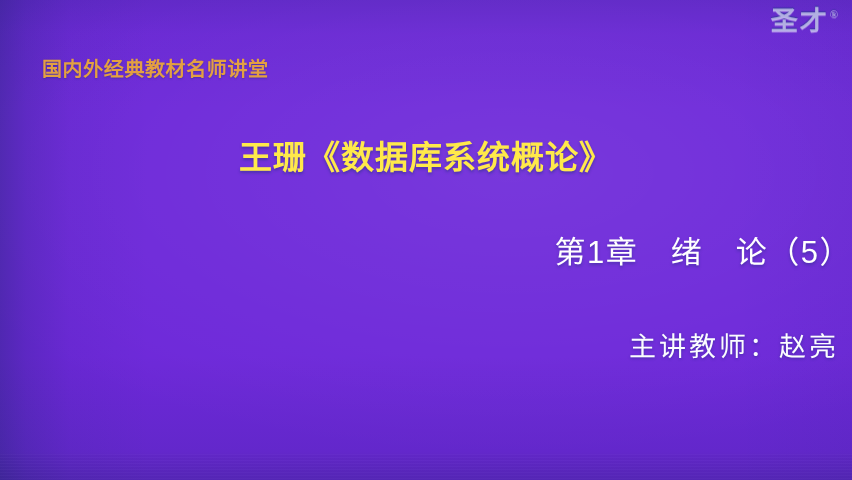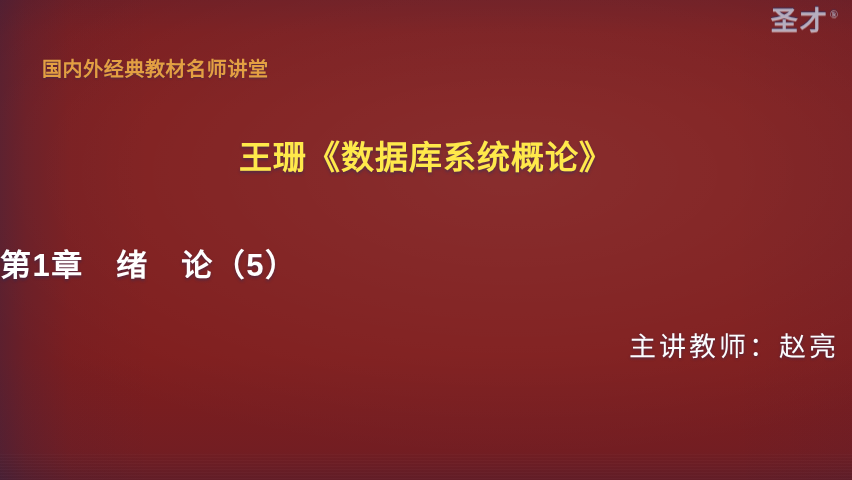--- a/index.html
+++ b/index.html
@@ -9,21 +9,21 @@
     background: #000;
   }
 
   .slide {
     position: relative;
     width: 852px;
     height: 480px;
     overflow: hidden;
     font-family: "Liberation Sans", "DejaVu Sans", sans-serif;
     
-    background-color: #7f1d1d;
+    background-color: #6d28d9;
     user-select: none;
   }
 
   
   .bg-glow {
     position: absolute;
     inset: 0;
     background:
       radial-gradient(118% 96% at 60% 36%,
         rgba(255,255,255,0.075) 0%,
@@ -130,29 +130,28 @@
     white-space: nowrap;
     text-shadow:
       0 2px 3px rgba(18,48,104,0.42),
       0 0 1px rgba(255,255,255,0.20);
   }
 
   .sub-title {
     position: absolute;
     left: 0; right: 0;
     top: 235px;
-    text-align: left;
+    text-align: right;
     color: #ffffff;
     font-size: 31px;
-    font-weight: 700;
+    font-weight: 400;
     letter-spacing: 1.5px;
     line-height: 1.18;
     white-space: pre;
     text-shadow: 0 2px 3px rgba(18,48,104,0.38);
-    margin-top: 13px;
   }
 
   .presenter {
     position: absolute;
     left: 0; right: 13px;
     top: 331px;
     text-align: right;
     color: #fbfdff;
     font-family: "Liberation Serif", "DejaVu Serif", serif;
     font-size: 27px;

